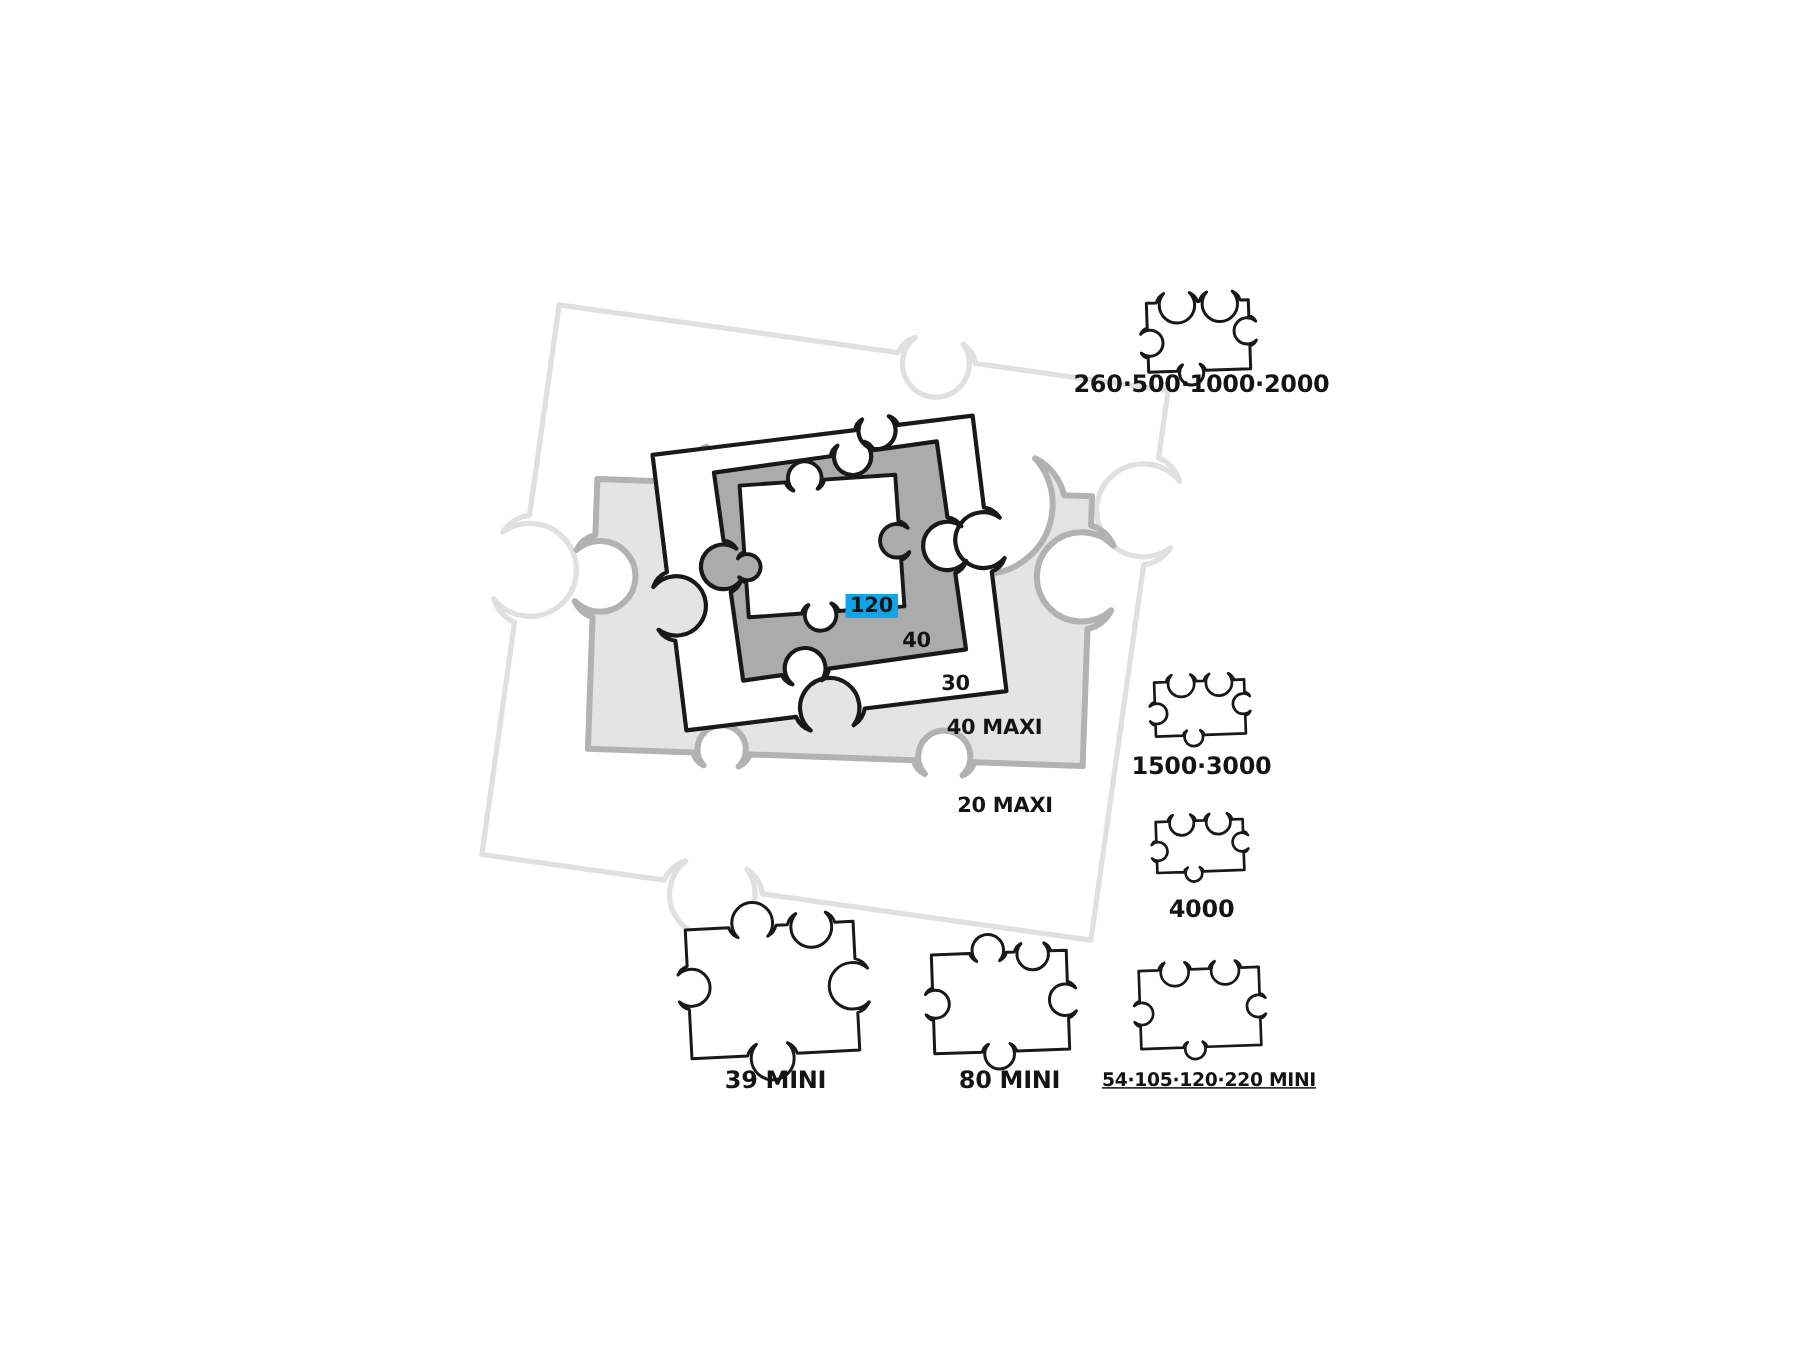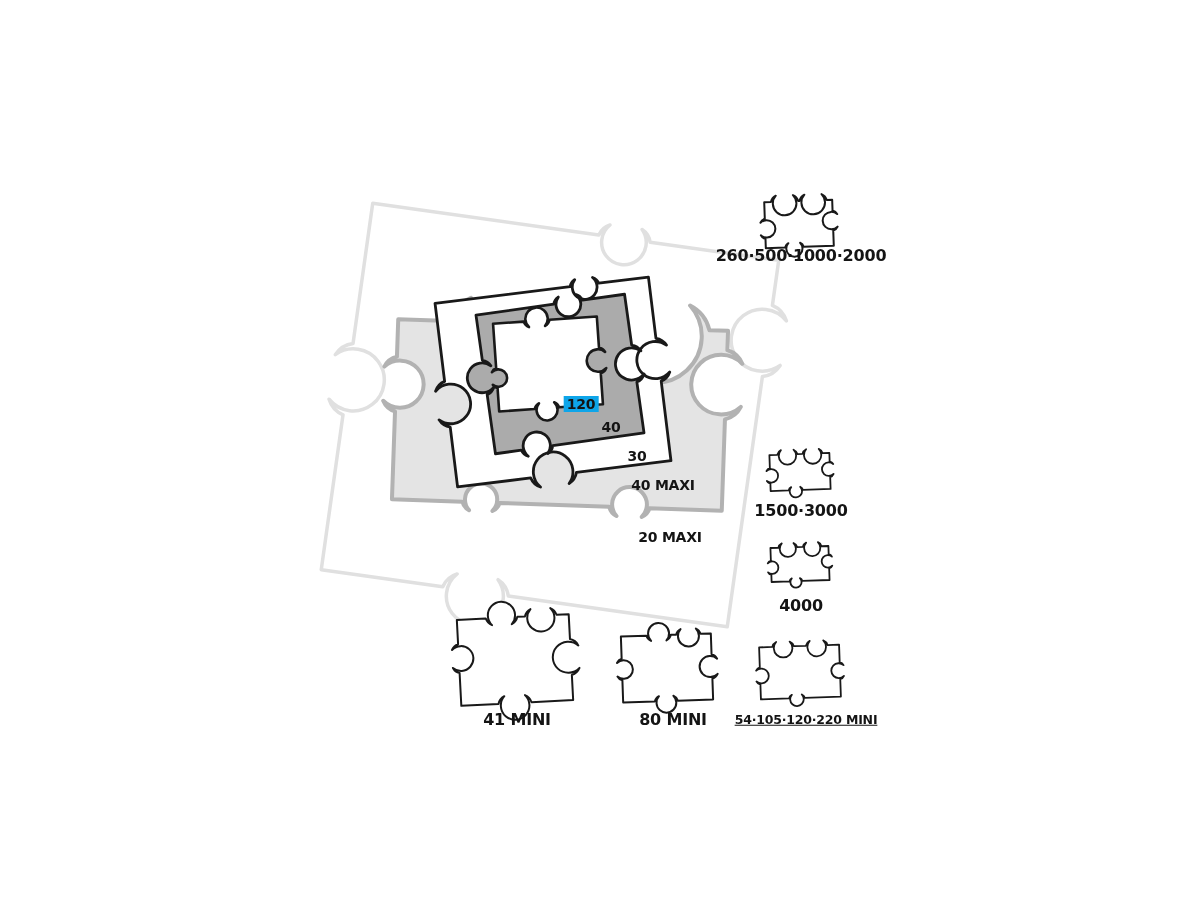--- a/index.html
+++ b/index.html
@@ -65,16 +65,16 @@
   </svg>
 
   <div class="lbl" id="lbl-p120">120</div>
   <div class="lbl" id="lbl-p60">40</div>
   <div class="lbl" id="lbl-p30">30</div>
   <div class="lbl" id="lbl-maxi40">40 MAXI</div>
   <div class="lbl" id="lbl-maxi20">20 MAXI</div>
   <div class="lbl lbl-sm" id="lbl-p260">260·500·1000·2000</div>
   <div class="lbl lbl-sm" id="lbl-p1500">1500·3000</div>
   <div class="lbl lbl-sm" id="lbl-p4000">4000</div>
-  <div class="lbl lbl-sm" id="lbl-mini24">41 MINI</div>
+  <div class="lbl lbl-sm" id="lbl-mini24">39 MINI</div>
   <div class="lbl lbl-sm" id="lbl-mini80">80 MINI</div>
   <div class="lbl lbl-xs" id="lbl-mini54">54·105·120·220 MINI</div>
 </div>
 
 </body></html>

